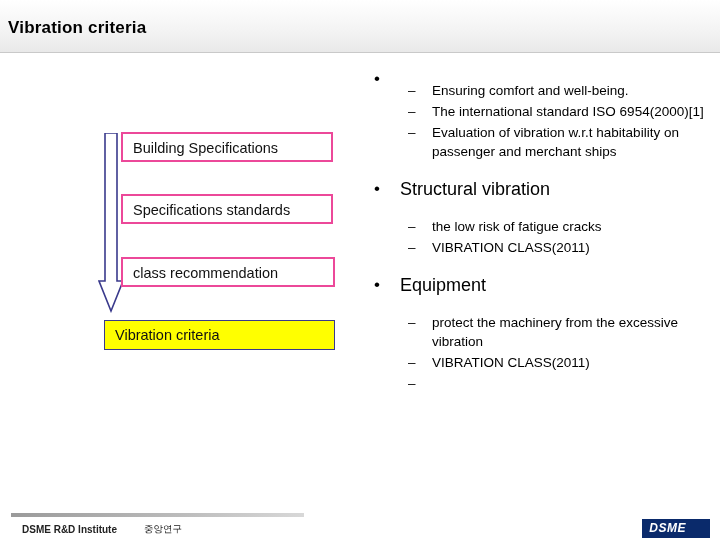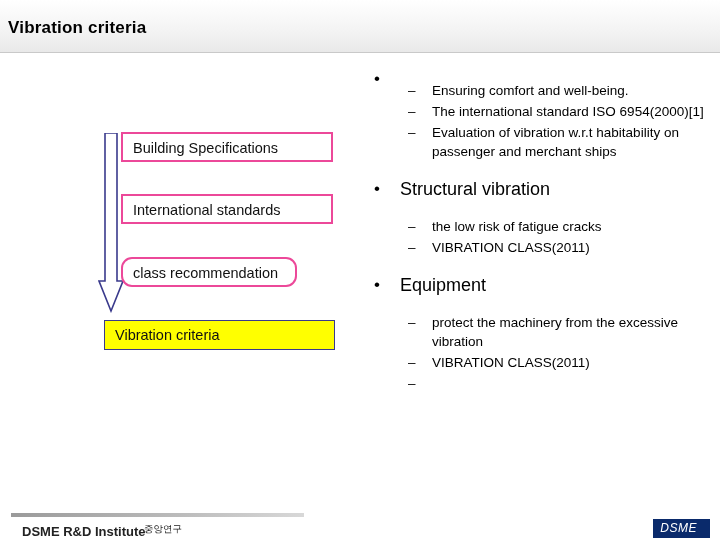--- a/index.html
+++ b/index.html
@@ -54,22 +54,21 @@
     width: 212px;
   }
   #box-international {
     left: 121px;
     top: 194px;
     width: 212px;
   }
   #box-class {
     left: 121px;
     top: 257px;
-    width: 176px;
-    border-radius: 11px;
+    width: 214px;
   }
   #box-vibration {
     left: 104px;
     top: 320px;
     width: 231px;
     background: #ffff00;
     border: 1px solid #3a3a8c;
     color: #111111;
   }
 
@@ -128,62 +127,62 @@
     left: 11px;
     top: 513px;
     width: 293px;
     height: 4px;
     background: linear-gradient(to right, #9a9a9a 0%, #bdbdbd 60%, #d8d8d8 100%);
   }
   #footer-left {
     position: absolute;
     left: 22px;
     top: 524px;
-    font-size: 13px;
+    font-size: 10px;
     font-weight: bold;
     color: #222222;
   }
   #footer-korean {
     position: absolute;
     left: 144px;
     top: 523px;
     font-size: 9.5px;
     color: #222222;
   }
   #logo {
     position: absolute;
     right: 10px;
     top: 519px;
     background: #0a2a6b;
     color: #ffffff;
     font-size: 12px;
-    font-weight: normal;
+    font-weight: bold;
     letter-spacing: 0.5px;
-    padding: 2px 13px 3px 7px;
+    padding: 2px 24px 3px 7px;
     font-style: italic;
   }
 </style>
 </head>
 <body>
 
 <div id="title-bar">
   <div id="title-text">Vibration criteria</div>
 </div>
 
 <div id="down-arrow">
   <svg width="26" height="180" viewBox="0 0 26 180" xmlns="http://www.w3.org/2000/svg">
     <polygon points="7,0 19,0 19,148 25,148 13,178 1,148 7,148" fill="#ffffff" stroke="#3a3a8c" stroke-width="1.6"></polygon>
   </svg>
 </div>
 
 <div class="lbox" id="box-building">
   <span>Building Specifications</span>
 </div>
 <div class="lbox" id="box-international">
-  <span>International standards</span>
+  <span>Specifications standards</span>
 </div>
 <div class="lbox" id="box-class">
   <span>class recommendation</span>
 </div>
 <div class="lbox" id="box-vibration">
   <span>Vibration criteria</span>
 </div>
 
 <div id="bullets">
 

